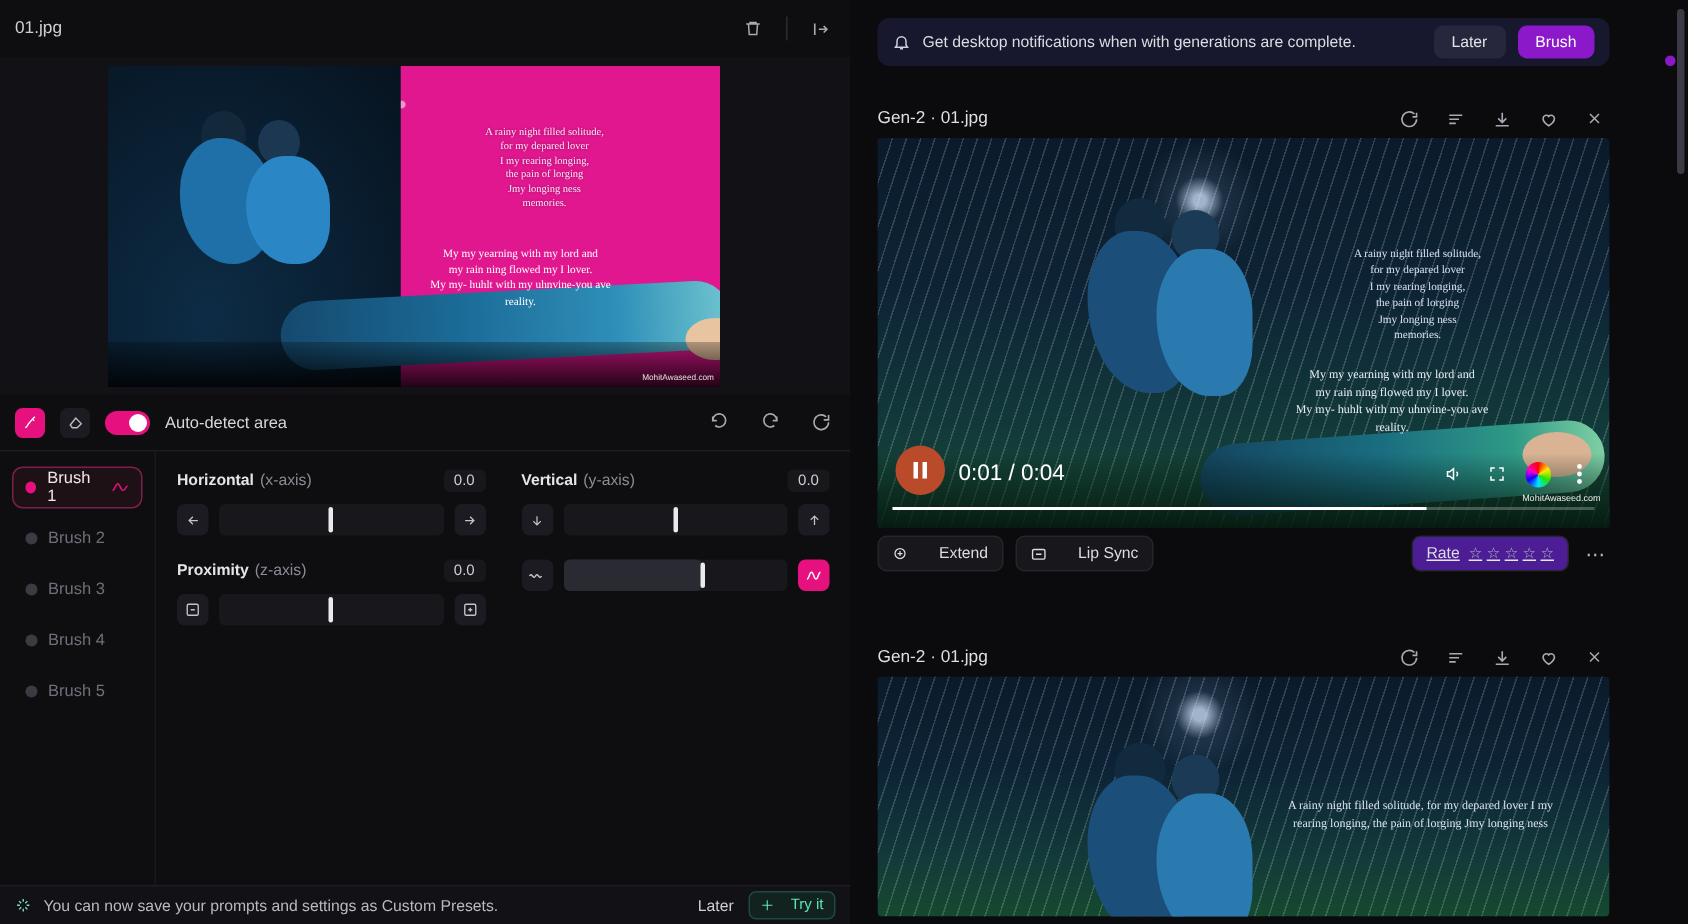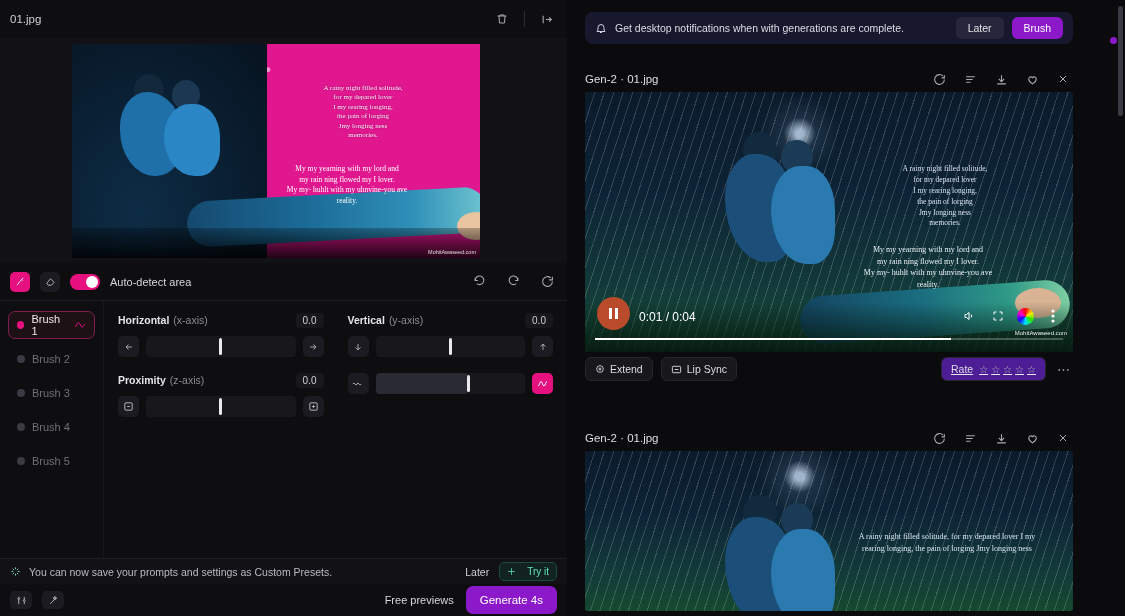--- a/index.html
+++ b/index.html
@@ -162,32 +162,32 @@
 
   
   .playbar { position:absolute; left:0; right:0; bottom:0; height:34px; }
   .progress { position:absolute; left:10px; right:10px; bottom:12px; height:2px; background:rgba(255,255,255,.25); }
   .progress .p-fill { position:absolute; left:0; top:0; bottom:0; width:76%; background:#fff; }
   .play-btn {
     position:absolute; left:12px; bottom:22px; width:33px; height:33px; border-radius:50%;
     background:#b94a2a; display:flex; align-items:center; justify-content:center; cursor:pointer;
   }
   .play-btn i { display:block; width:3px; height:11px; background:#fff; margin:0 1.5px; }
-  .time { position:absolute; left:54px; bottom:28px; font-size:12px; color:#fff; }
+  .time { position:absolute; left:54px; bottom:28px; font-size:15px; color:#fff; }
   .pb-right { position:absolute; right:10px; bottom:26px; display:flex; align-items:center; gap:9px; }
   .colorwheel {
     width:17px; height:17px; border-radius:50%;
     background:conic-gradient(#ff0000,#ffea00,#22e500,#00e5ff,#1500ff,#ff00c8,#ff0000);
     cursor:pointer;
   }
 
   .gc-actions { height:34px; display:flex; align-items:center; gap:8px; }
   .pill {
     font-size:10.5px; color:#dcdce4; background:#17171c; border:1px solid #25252d;
-    border-radius:6px; padding:5px 9px; display:flex; align-items:center; gap:5px; cursor:pointer;
+    border-radius:6px; padding:5px 9px; display:flex; align-items:center; gap:21px; cursor:pointer;
   }
   .gc-actions-right { margin-left:auto; display:flex; align-items:center; gap:8px; }
   .rate-box { display:flex; align-items:center; gap:6px; background:#4c1d95; border:1px solid #25252d; border-radius:6px; padding:5px 9px;text-decoration:underline; }
   .rate-label { font-size:10.5px; color:#dcdce4; }
   .stars { display:flex; gap:3px; color:#b9b9c3; font-size:10px; }
   .dots { color:#b9b9c3; font-size:13px; cursor:pointer; padding:0 3px; }
 
   
   .scrollbar { position:absolute; right:2px; top:6px; width:5px; height:604px; }
   .scrollbar .thumb { position:absolute; top:0; width:5px; height:110px; border-radius:3px; background:#3a3a44; }
@@ -419,38 +419,20 @@
         <span class="btn-ghost">Later</span>
         <span class="btn-try">
           <svg width="9" height="9" viewBox="0 0 24 24" fill="none" stroke="currentColor" stroke-width="2">
               <path d="M12 3v18M3 12h18"></path>
             </svg>
           <span>Try it</span>
         </span>
       </div>
     </div>
 
-    <div class="l-footer">
-      <div class="f-sq">
-        <svg width="11" height="11" viewBox="0 0 24 24" fill="none" stroke="currentColor" stroke-width="2">
-            <path d="M6 20V10M6 6V4M18 20v-6M18 10V4"></path>
-            <circle cx="6" cy="8" r="2"></circle>
-            <circle cx="18" cy="12" r="2"></circle>
-          </svg>
-      </div>
-      <div class="f-sq">
-        <svg width="11" height="11" viewBox="0 0 24 24" fill="none" stroke="currentColor" stroke-width="2">
-            <path d="M5 19L17 7M15 3l1 3 3 1-3 1-1 3-1-3-3-1 3-1z"></path>
-          </svg>
-      </div>
-      <div class="l-footer-right">
-        <span class="free-prev">Free previews</span>
-        <span class="gen-btn">Generate 4s</span>
-      </div>
-    </div>
   </div>
 
   <div class="right">
 
     <div class="notif">
       <span style="color:#cfcfe0">
         <svg width="12" height="12" viewBox="0 0 24 24" fill="none" stroke="currentColor" stroke-width="2">
             <path d="M18 16V11a6 6 0 1 0-12 0v5l-2 3h16z"></path>
             <path d="M10 21h4"></path>
           </svg>

